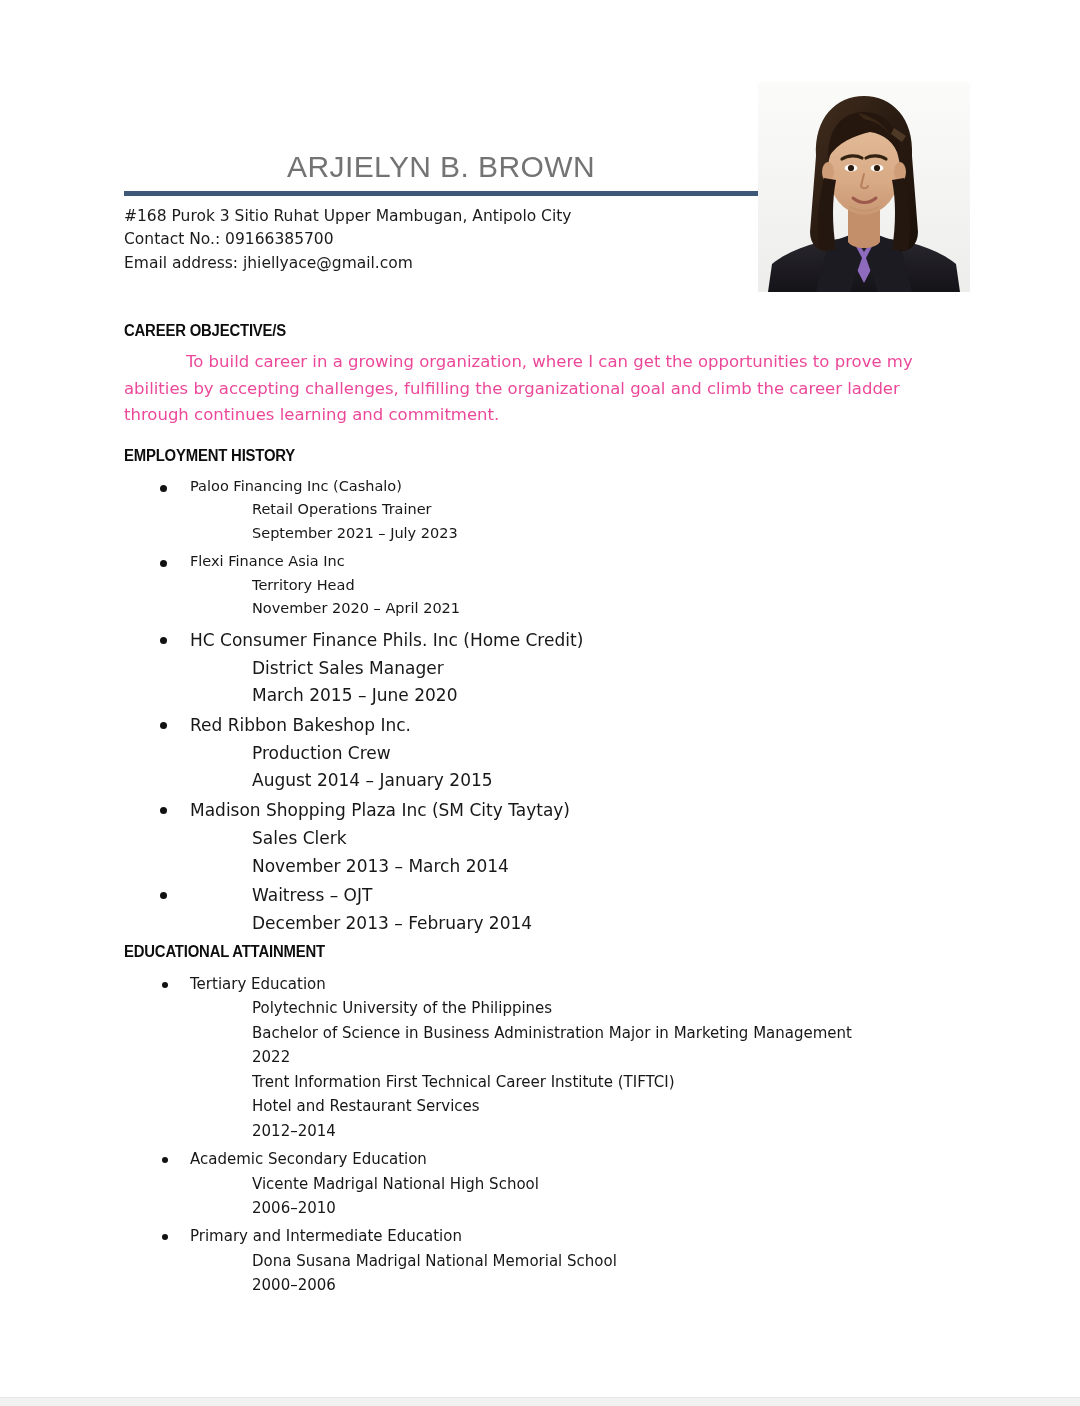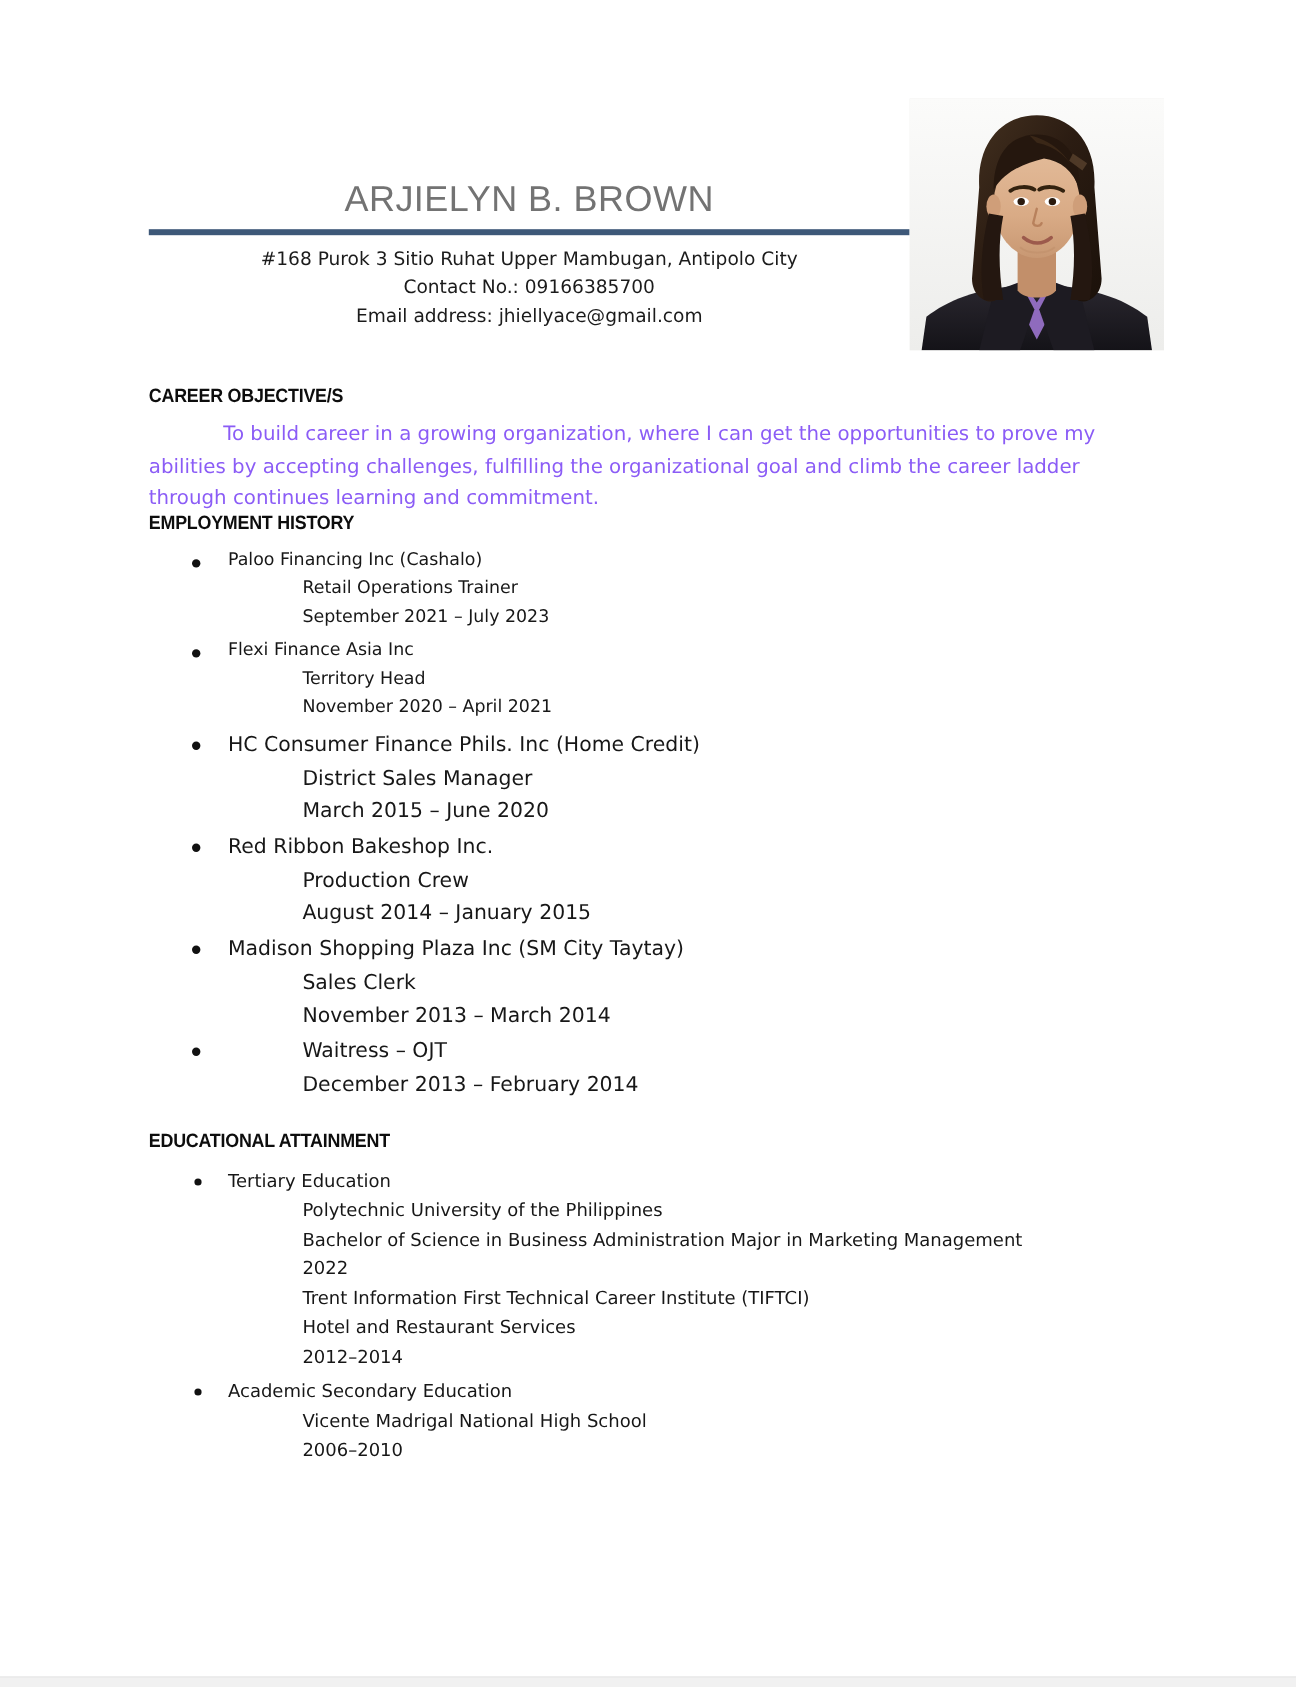--- a/index.html
+++ b/index.html
@@ -39,21 +39,20 @@
     white-space: nowrap;
   }
   .header-rule {
     margin-top: 7px;
     width: 634px;
     height: 5px;
     background: #3d5878;
   }
   .contact-block {
     margin-top: 9px;
-    text-align: center;
     font-size: 15.5px;
     line-height: 1.53;
     color: #1b1b1b;
   }
   .contact-line {
     white-space: nowrap;
   }
   .contact-line.addr {
     
   }
@@ -86,21 +85,21 @@
     transform-origin: left center;
     white-space: nowrap;
   }
 
   
   .objective-text {
     margin-top: 9px;
     font-size: 16.5px;
     line-height: 1.62;
     text-indent: 62px;
-    color: #8b5cf6;
+    color: #ec4899;
     width: 820px;
   }
 
   
   .entry-list {
     margin: 0;
     padding: 0;
     list-style: none;
   }
   .entry {
@@ -230,21 +229,21 @@
 
       <path d="M136 46 L148 54 L144 60 L133 52 Z" fill="#56402b" opacity="0.85"></path>
     </svg>
   </div>
 
   <div class="section" style="top:322px;">
     <div class="section-heading">CAREER OBJECTIVE/S</div>
     <div class="objective-text">To build career in a growing organization, where I can get the opportunities to prove my abilities by accepting challenges, fulfilling the organizational goal and climb the career ladder through continues learning and commitment.</div>
   </div>
 
-  <div class="section" style="top:428px;">
+  <div class="section" style="top:447px;">
     <div class="section-heading">EMPLOYMENT HISTORY</div>
 
     <ul class="entry-list sz-sm" style="margin-top:10px;">
       <li class="entry">
         <span class="bullet"></span>
         <div class="entry-title">Paloo Financing Inc (Cashalo)</div>
         <div class="entry-sub">Retail Operations Trainer</div>
         <div class="entry-sub">September 2021 – July 2023</div>
       </li>
       <li class="entry">
@@ -295,17 +294,23 @@
         <div class="entry-sub">Trent Information First Technical Career Institute (TIFTCI)</div>
         <div class="entry-sub">Hotel and Restaurant Services</div>
         <div class="entry-sub">2012–2014</div>
       </li>
       <li class="entry">
         <span class="bullet"></span>
         <div class="entry-title">Academic Secondary Education</div>
         <div class="entry-sub">Vicente Madrigal National High School</div>
         <div class="entry-sub">2006–2010</div>
       </li>
+      <li class="entry">
+        <span class="bullet"></span>
+        <div class="entry-title">Primary and Intermediate Education</div>
+        <div class="entry-sub">Dona Susana Madrigal National Memorial School</div>
+        <div class="entry-sub">2000–2006</div>
+      </li>
     </ul>
   </div>
 
   <div class="page-edge"></div>
 </div>
 
 </body></html>

